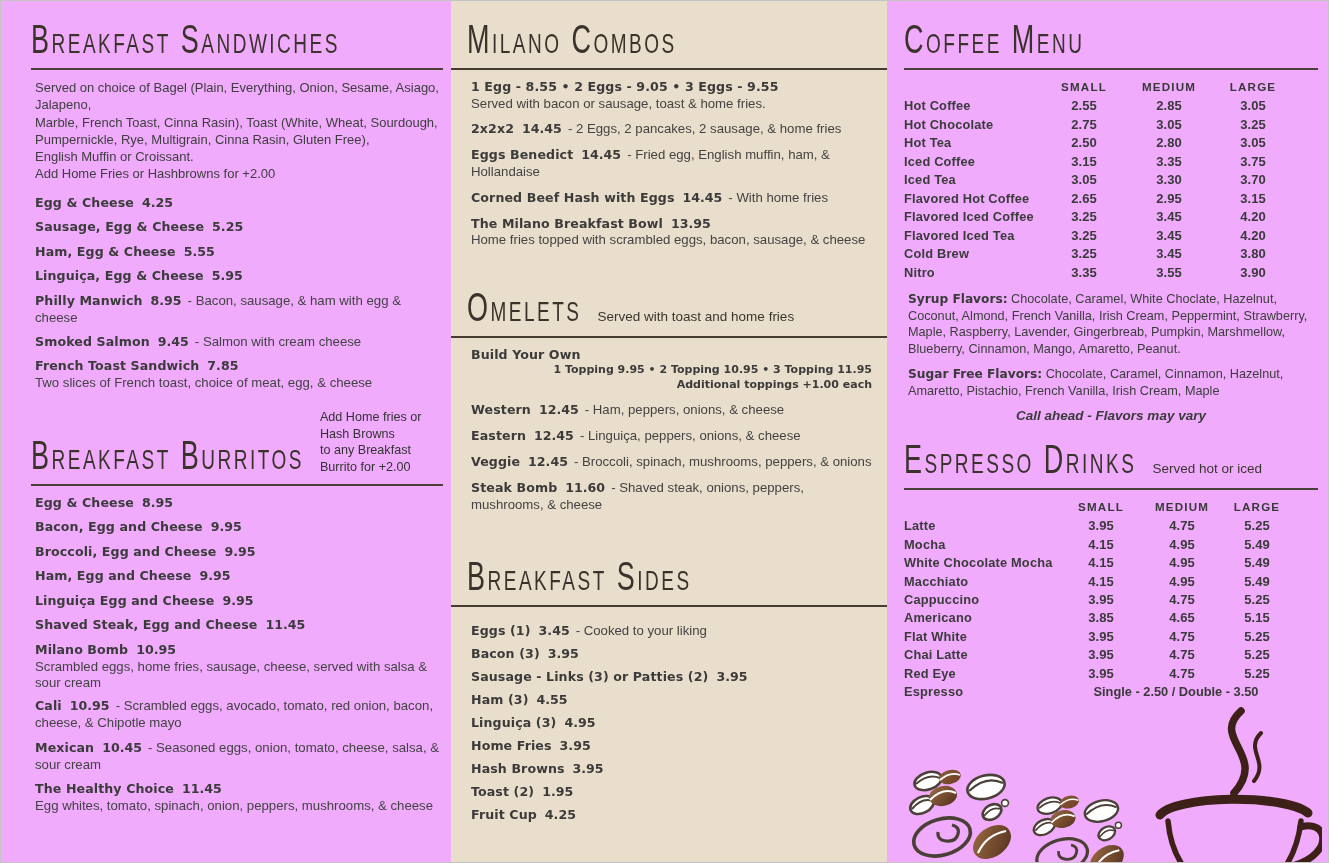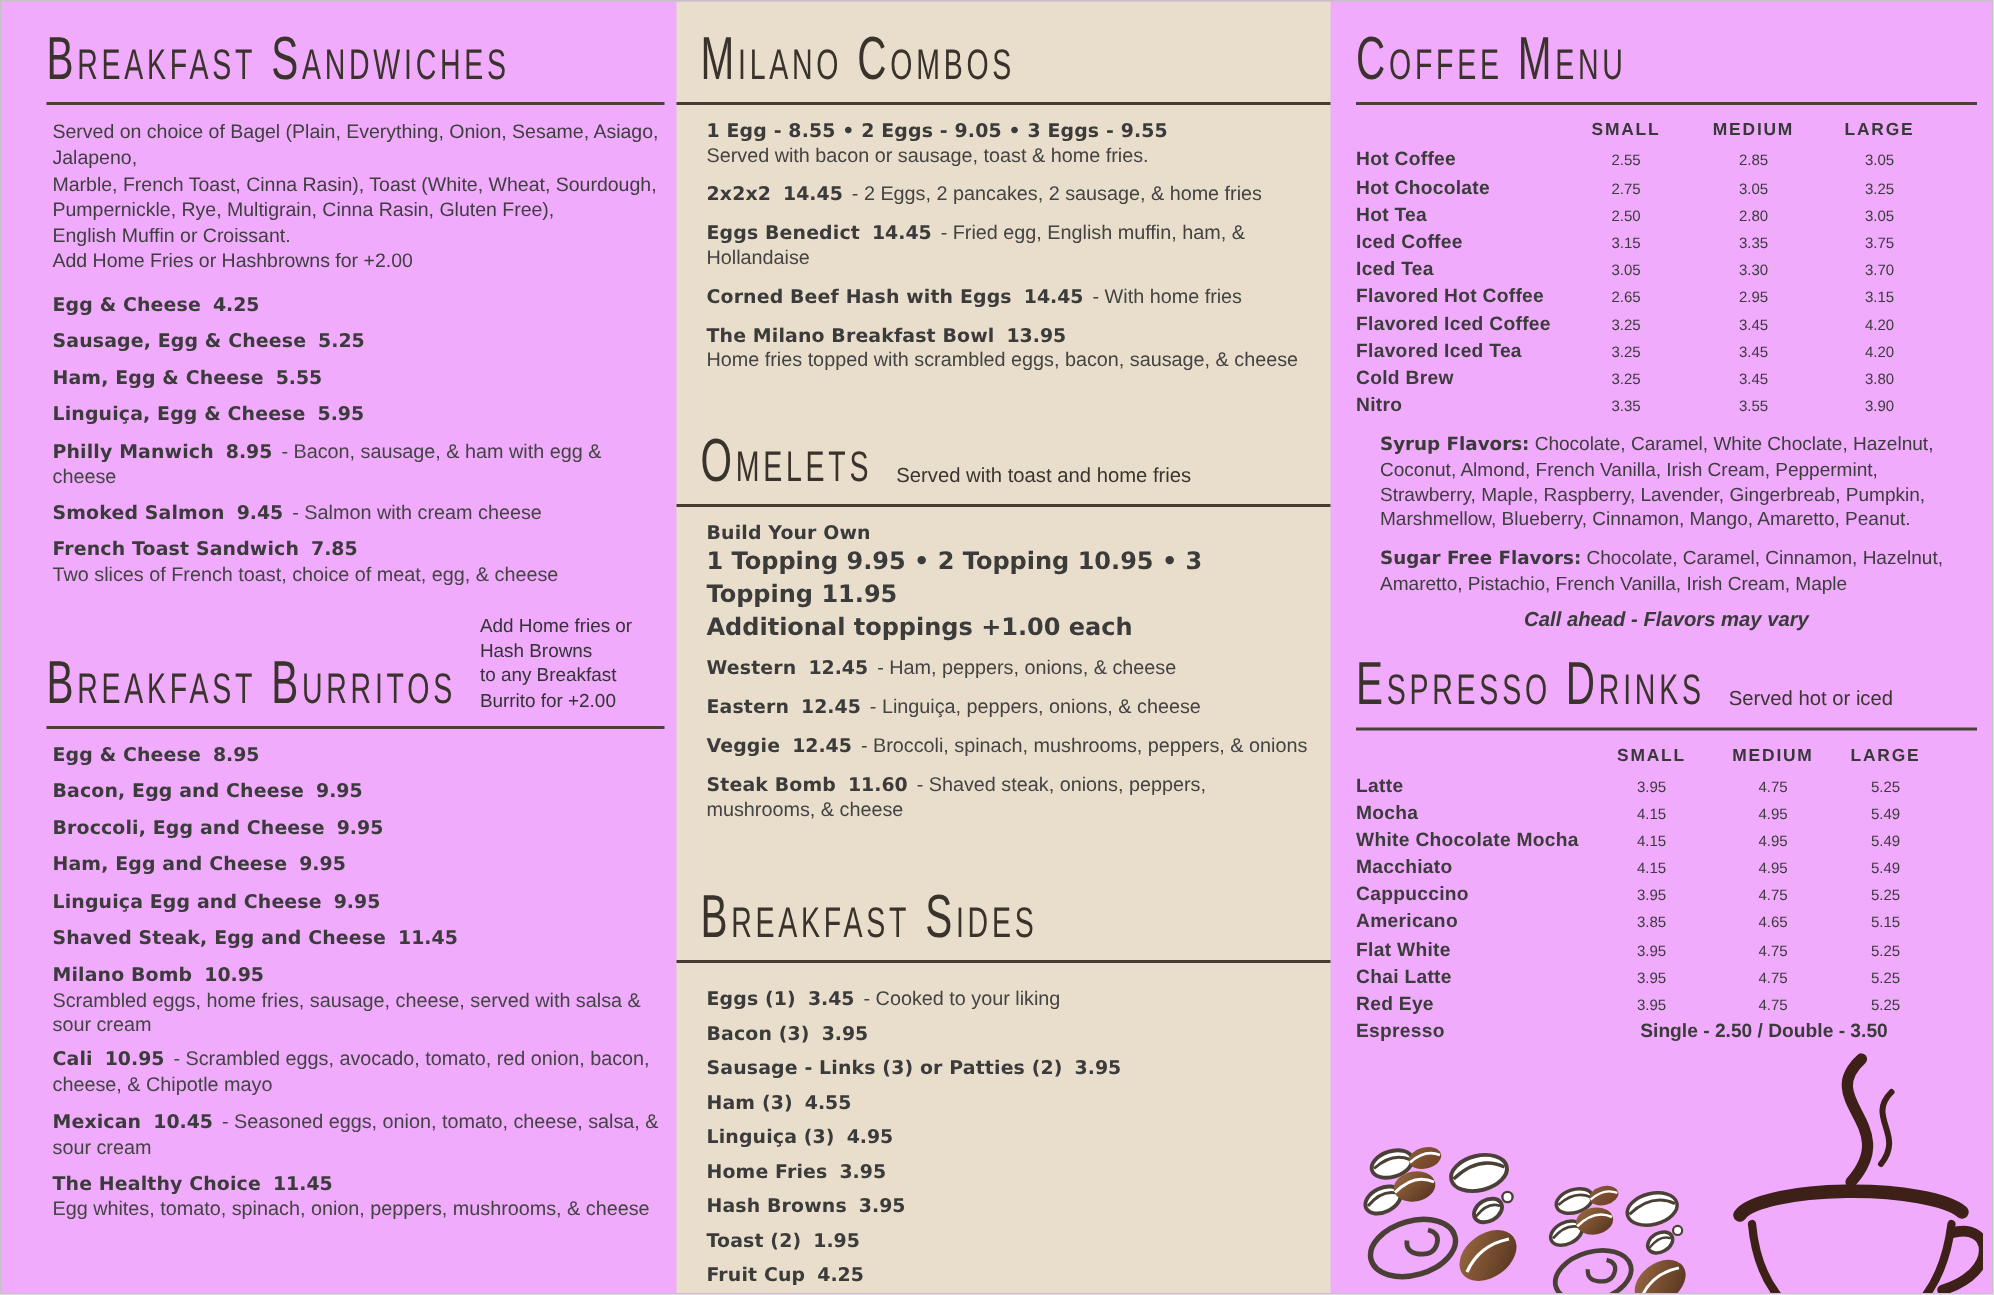--- a/index.html
+++ b/index.html
@@ -35,39 +35,39 @@
   .rule { border-bottom: 2.5px solid #49403a; margin-top: 5px; margin-bottom: 9px; }
   .col-mid .rule { margin-left: -16px; margin-right: -15px; border-color: #453b30; }
 
   .intro { font-size: 13px; line-height: 1.33; color: #3e3e3e; margin: 2px 0 12px 4px; }
 
   .items { margin-left: 4px; }
   .mi { margin-bottom: 7.6px; font-size: 13.2px; line-height: 1.28; }
   .mi-name { font-family: "DejaVu Sans","Liberation Sans",sans-serif; font-weight: 700; font-size: 12.6px; color: #3b3b3b; letter-spacing: .1px; }
   .mi-price { font-family: "DejaVu Sans","Liberation Sans",sans-serif; font-weight: 700; font-size: 12.6px; margin-left: 8px; color: #3b3b3b; }
   .mi-desc { font-weight: 400; margin-left: 6px; color: #434343; }
-  .mi-bold-sub { font-family: "DejaVu Sans","Liberation Sans",sans-serif; font-weight: 700; font-size: 16px; line-height: 1.35; color: #3b3b3b; }
+  .mi-bold-sub { font-family: "DejaVu Sans","Liberation Sans",sans-serif; font-weight: 700; font-size: 11px; line-height: 1.35; color: #3b3b3b; text-align: right; }
   .mi-sub { font-weight: 400; font-size: 13.2px; line-height: 1.22; color: #434343; }
 
   .col-left .sec { margin-bottom: 18px; }
   .col-mid .sec { margin-bottom: 27px; }
   .col-mid .items .mi { margin-bottom: 9px; }
   .sec-sides .items .mi { margin-bottom: 6.2px; }
 
   
   .t-row { display: grid; align-items: baseline; font-size: 13px; line-height: 1.42; }
   .coffee-table .t-row   { grid-template-columns: 140px 80px 90px 78px; }
   .espresso-table .t-row { grid-template-columns: 157px 80px 82px 68px; }
   .t-head { margin-bottom: 2px; }
   .t-head span { font-weight: 700; font-size: 11.6px; letter-spacing: 1.2px; text-align: center; color: #383838; }
   .t-name { font-weight: 700; color: #3b3b3b; font-size: 12.8px; letter-spacing: .2px; }
-  .t-price { text-align: center; font-weight: 400; color: #3a3a3a; font-size: 10px; }
+  .t-price { text-align: center; font-weight: 700; color: #3a3a3a; font-size: 13px; }
   .t-span { grid-column: 2 / 5; text-align: center; font-weight: 700; color: #3a3a3a; font-size: 12.8px; }
 
-  .flavors-par { font-size: 12.7px; line-height: 1.3; color: #3d3d3d; margin: 9px 0 0 16px; }
+  .flavors-par { font-size: 12.7px; line-height: 1.3; color: #3d3d3d; margin: 9px 0 0 4px; }
   .flavors-par b { font-family: "DejaVu Sans","Liberation Sans",sans-serif; font-size: 12.2px; color: #3a3a3a; }
   .call-ahead { font-style: italic; font-weight: 700; font-size: 13.5px; text-align: center; margin: 8px 0 14px 0; color: #3a3a3a; }
 
   .graphics { position: relative; height: 215px; margin-top: 4px; }
   .g-beans1 { position: absolute; left: 2px;  top: 60px; }
   .g-beans2 { position: absolute; left: 126px; top: 86px; }
   .g-cup    { position: absolute; left: 240px; top: -2px; }
 </style>
 </head>
 <body>

